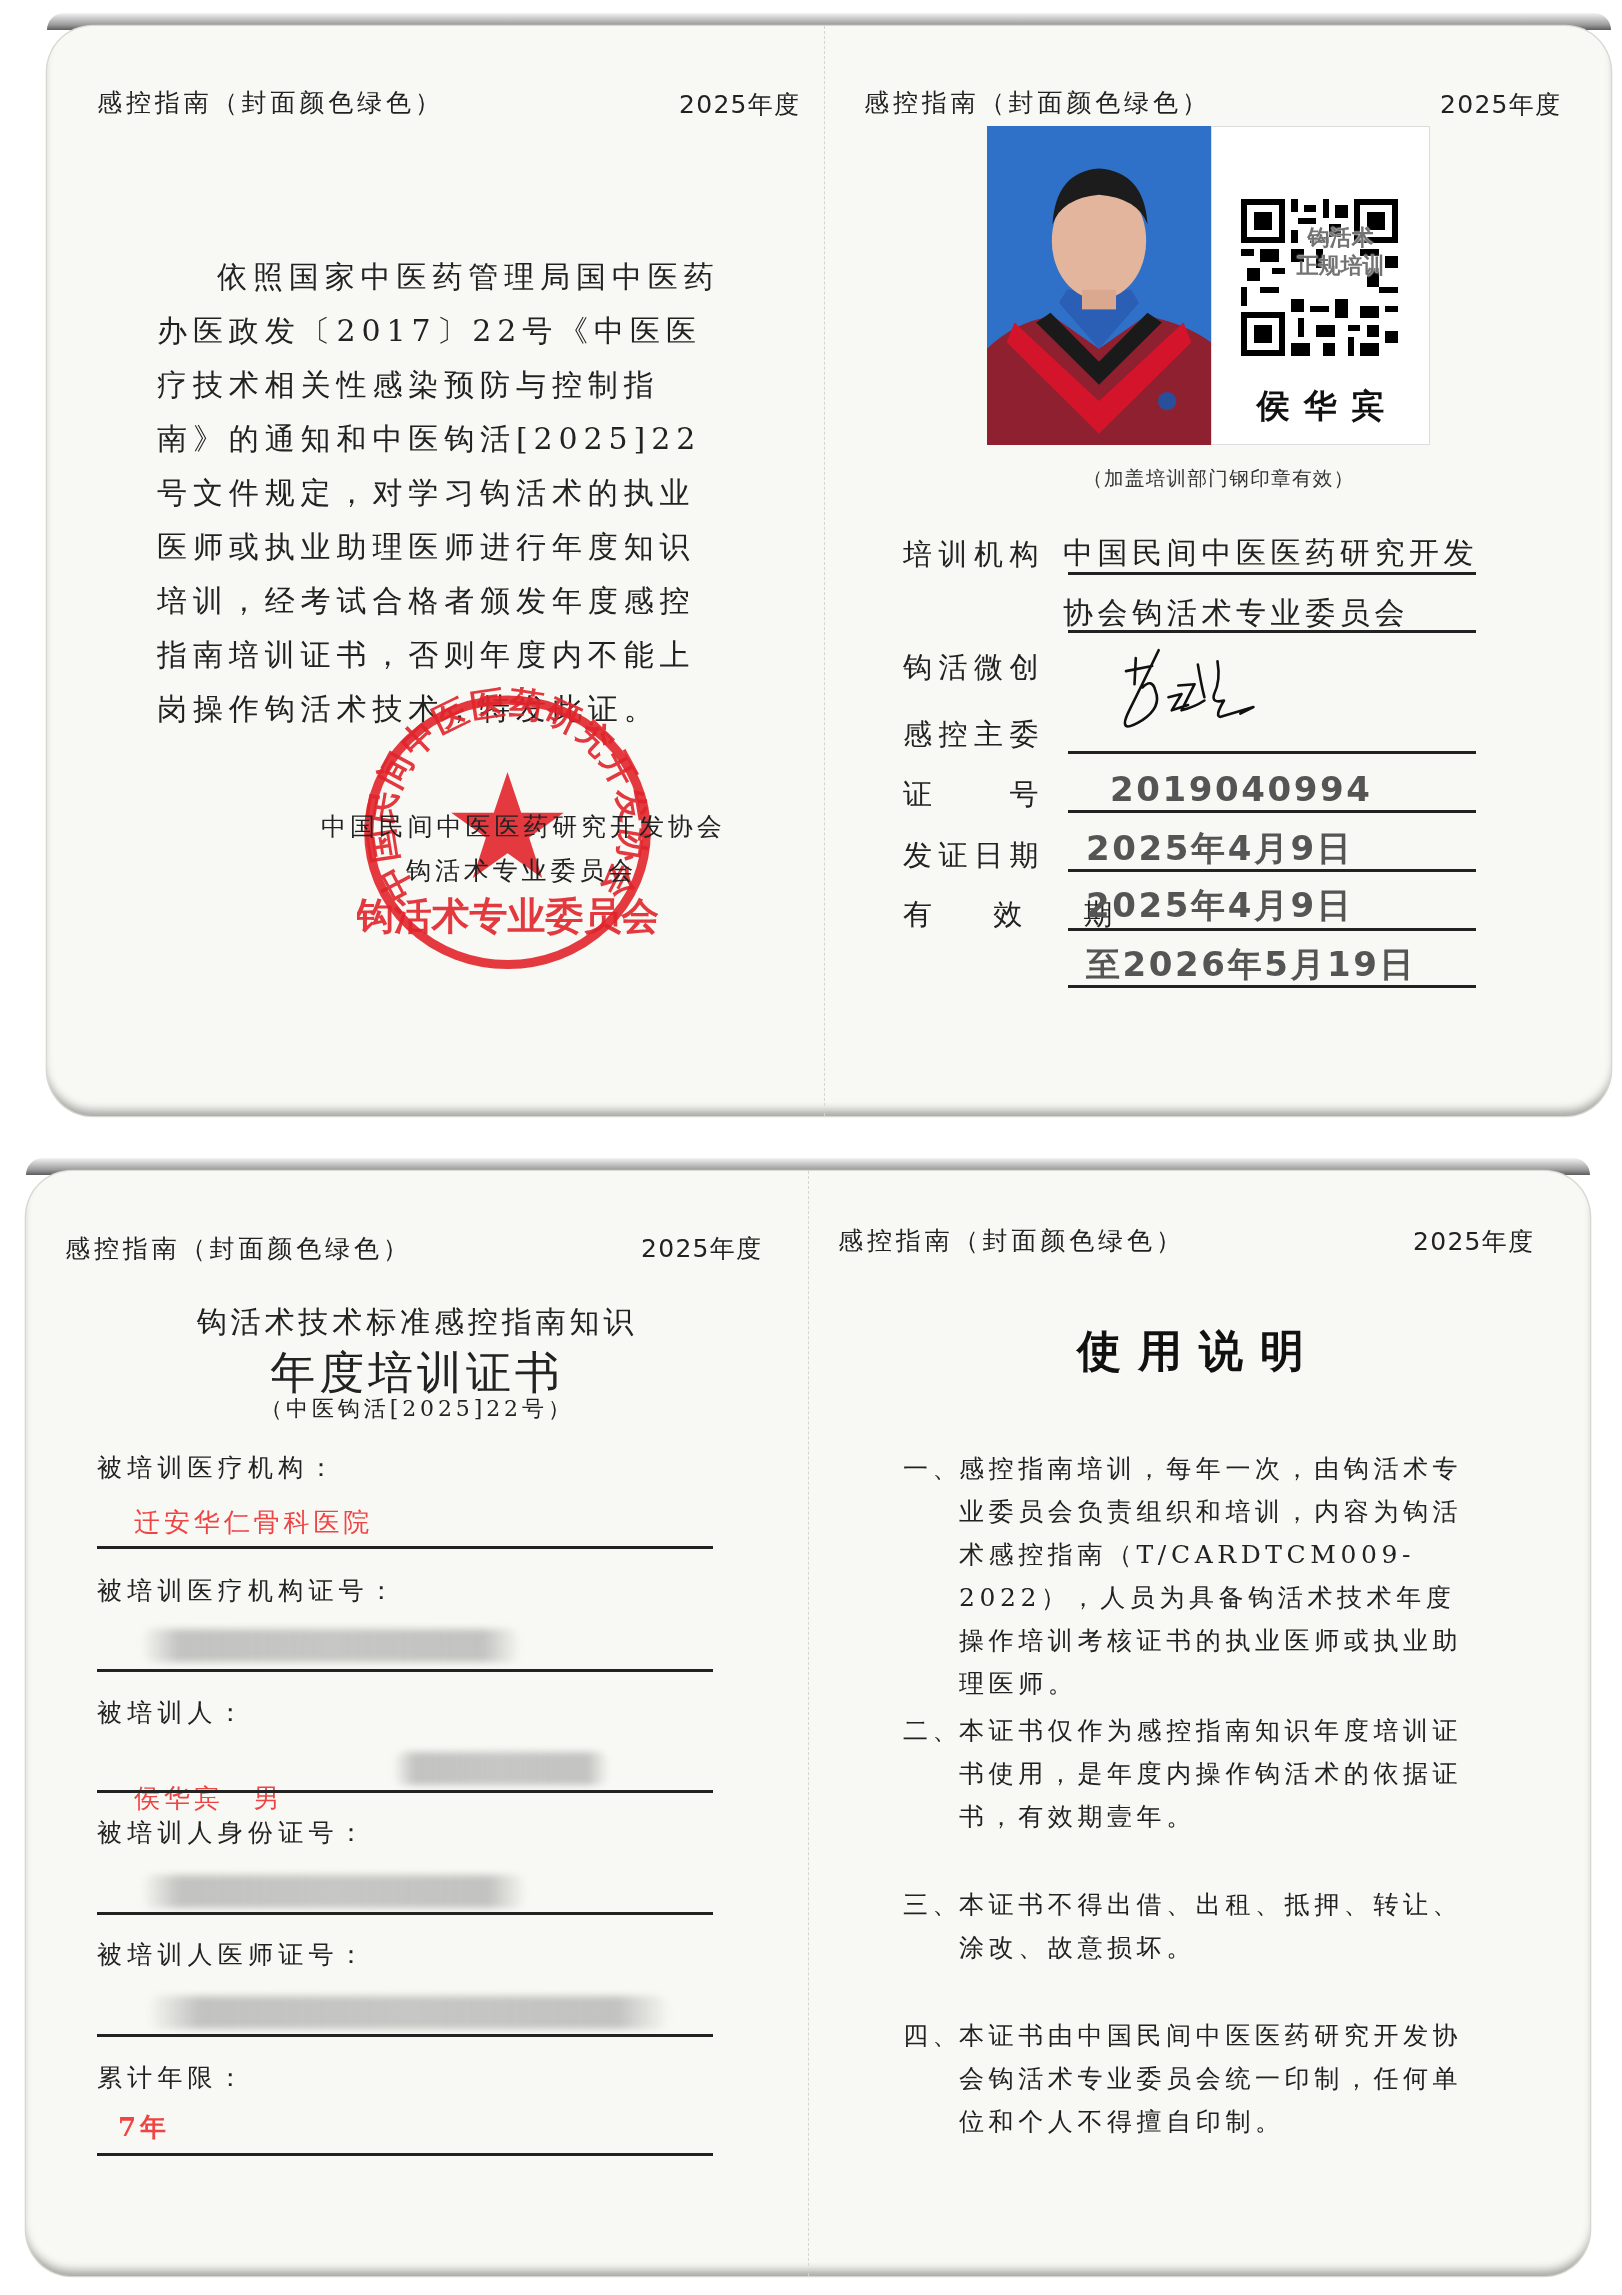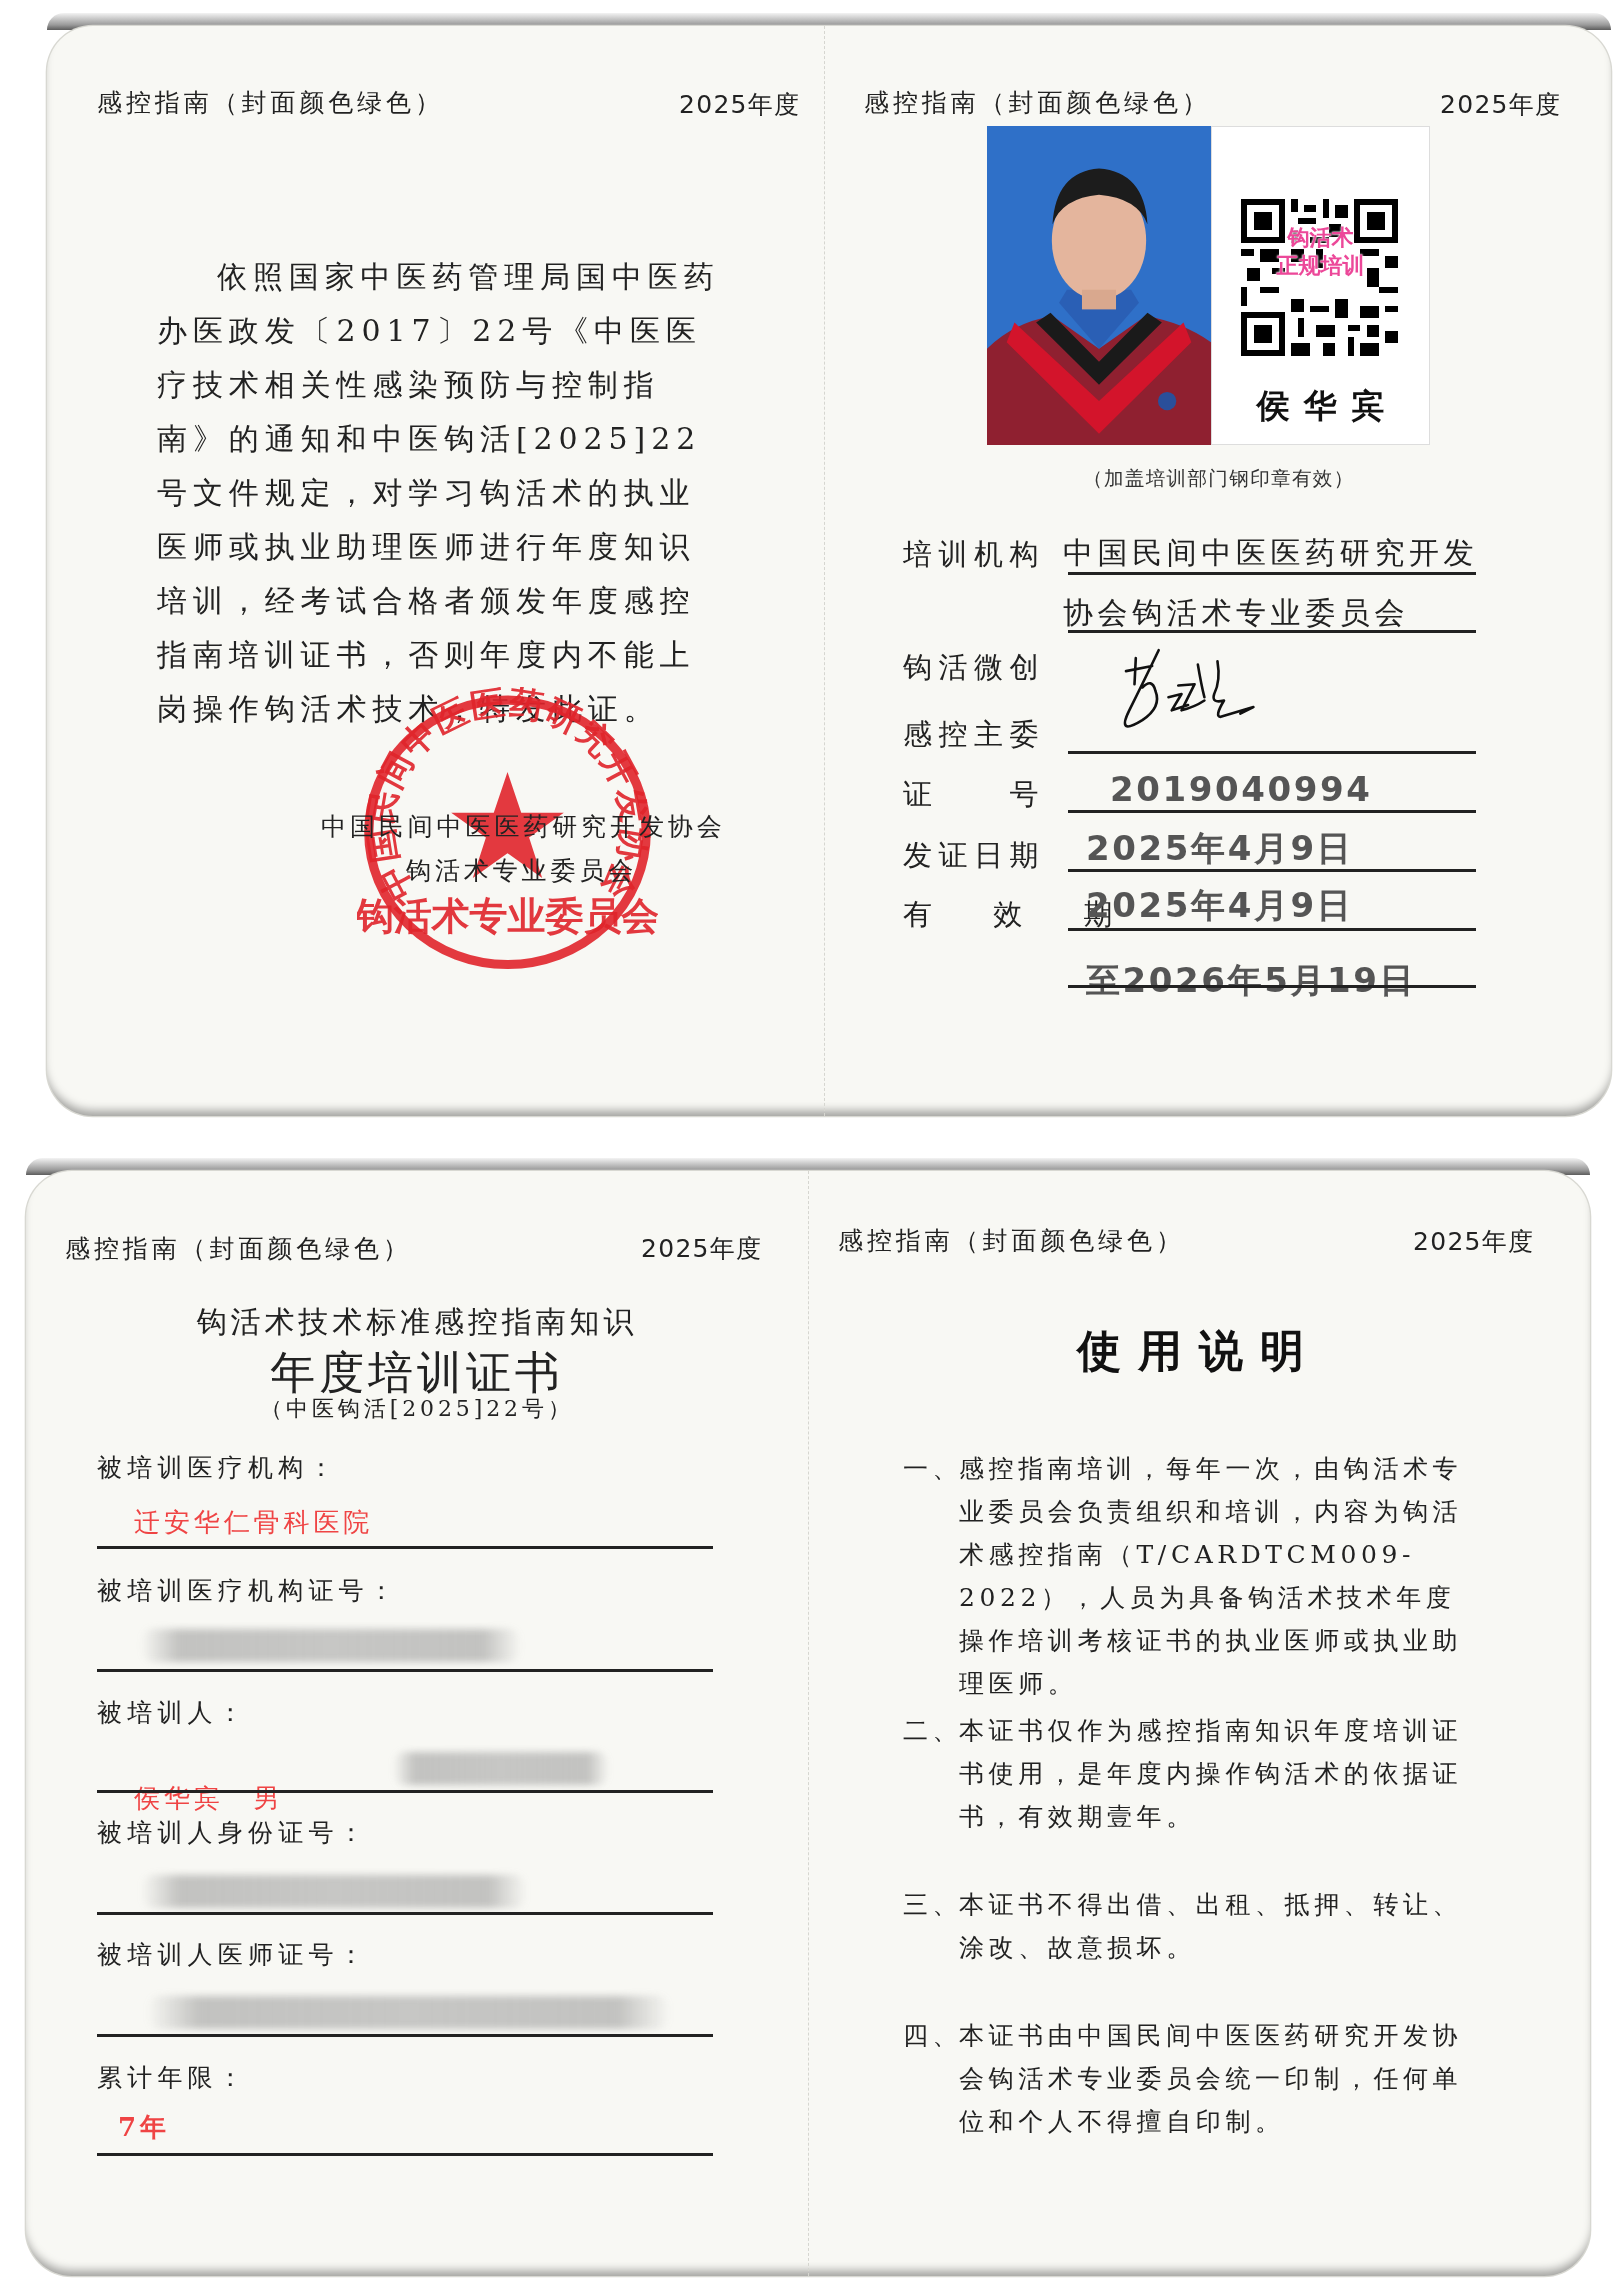--- a/index.html
+++ b/index.html
@@ -26,21 +26,21 @@
 
   
   .para { position:absolute; left:157px; top:250px; width:563px; font-size:30px; line-height:54px; letter-spacing:5.9px; color:#222; text-indent:2em; }
   .stamp { position:absolute; left:357px; top:687px; width:301px; height:288px; }
   .stamp-text { position:absolute; font-size:25px; color:#222; letter-spacing:3.9px; white-space:nowrap; }
 
   
   .photo { position:absolute; left:987px; top:126px; width:224px; height:319px; background:#2d6fc4; overflow:hidden; }
   .qrcard { position:absolute; left:1211px; top:126px; width:219px; height:319px; background:#fff; border:1.3px solid #ddd; box-sizing:border-box; }
   .qr { position:absolute; left:29.4px; top:72px; width:157px; height:157px; }
-  .qr-overlay { position:absolute; left:0; width:100%; text-align:center; color:#ec4899; font-weight:bold; font-family:"DejaVu Sans", sans-serif; font-size:22px; line-height:26px; text-shadow:0 0 2px #fff,0 0 2px #fff; }
+  .qr-overlay { position:absolute; left:0; width:100%; text-align:center; color:#737373; font-weight:bold; font-family:"DejaVu Sans", sans-serif; font-size:22px; line-height:26px; text-shadow:0 0 2px #fff,0 0 2px #fff;padding-left:20px; }
   .qr-name { position:absolute; left:0; top:257px; width:100%; text-align:center; font-size:33px; font-weight:bold; letter-spacing:14.4px; font-family:"DejaVu Sans", sans-serif; color:#111; padding-left:14px; box-sizing:border-box; }
   .caption { position:absolute; left:1083px; top:465px; font-size:19.6px; color:#333; letter-spacing:1.3px; white-space:nowrap; }
   .row-label { position:absolute; left:903px; font-size:29px; letter-spacing:6.5px; color:#222; white-space:nowrap; }
   .row-value { position:absolute; left:1063px; font-size:30px; letter-spacing:4.6px; color:#222; white-space:nowrap; }
   .row-value.stamped { color:#555; font-family:"DejaVu Sans", sans-serif; font-weight:bold; letter-spacing:2.6px; font-size:34px; left:1086px; }
   .uline { position:absolute; left:1068px; width:408px; height:2.6px; background:#222; }
 
   
   .cert-title { position:absolute; left:0; width:100%; text-align:center; font-size:30px; letter-spacing:3.9px; color:#222; }
   .field-label { position:absolute; left:97px; font-size:25px; letter-spacing:5.2px; color:#222; white-space:nowrap; }
@@ -175,21 +175,21 @@
   <div class="row-value stamped" style="top:769px;margin-left:24px;">2019040994</div>
   <div class="uline" style="top:810px;"></div>
 
   <div class="row-label" style="top:836px;">发证日期</div>
   <div class="row-value stamped" style="top:826px;">2025年4月9日</div>
   <div class="uline" style="top:869px;"></div>
 
   <div class="row-label" style="top:895px; letter-spacing:26px;">有 效 期</div>
   <div class="row-value stamped" style="top:883px;">2025年4月9日</div>
   <div class="uline" style="top:928px;"></div>
-  <div class="row-value stamped" style="top:942px;margin-top:16px;">至2026年5月19日</div>
+  <div class="row-value stamped" style="top:942px;">至2026年5月19日</div>
   <div class="uline" style="top:985px;"></div>
 </div>
 
 <div class="booklet" style="left:26px; top:1171px; width:1564px; height:1105px;">
   <div class="spine" style="left:782px;"></div>
 </div>
 
 <div>
   <div class="hdr" style="left:65px; top:1232px;">感控指南（封面颜色绿色）</div>
   <div class="hdr-year" style="left:641px; top:1232px;">2025年度</div>

